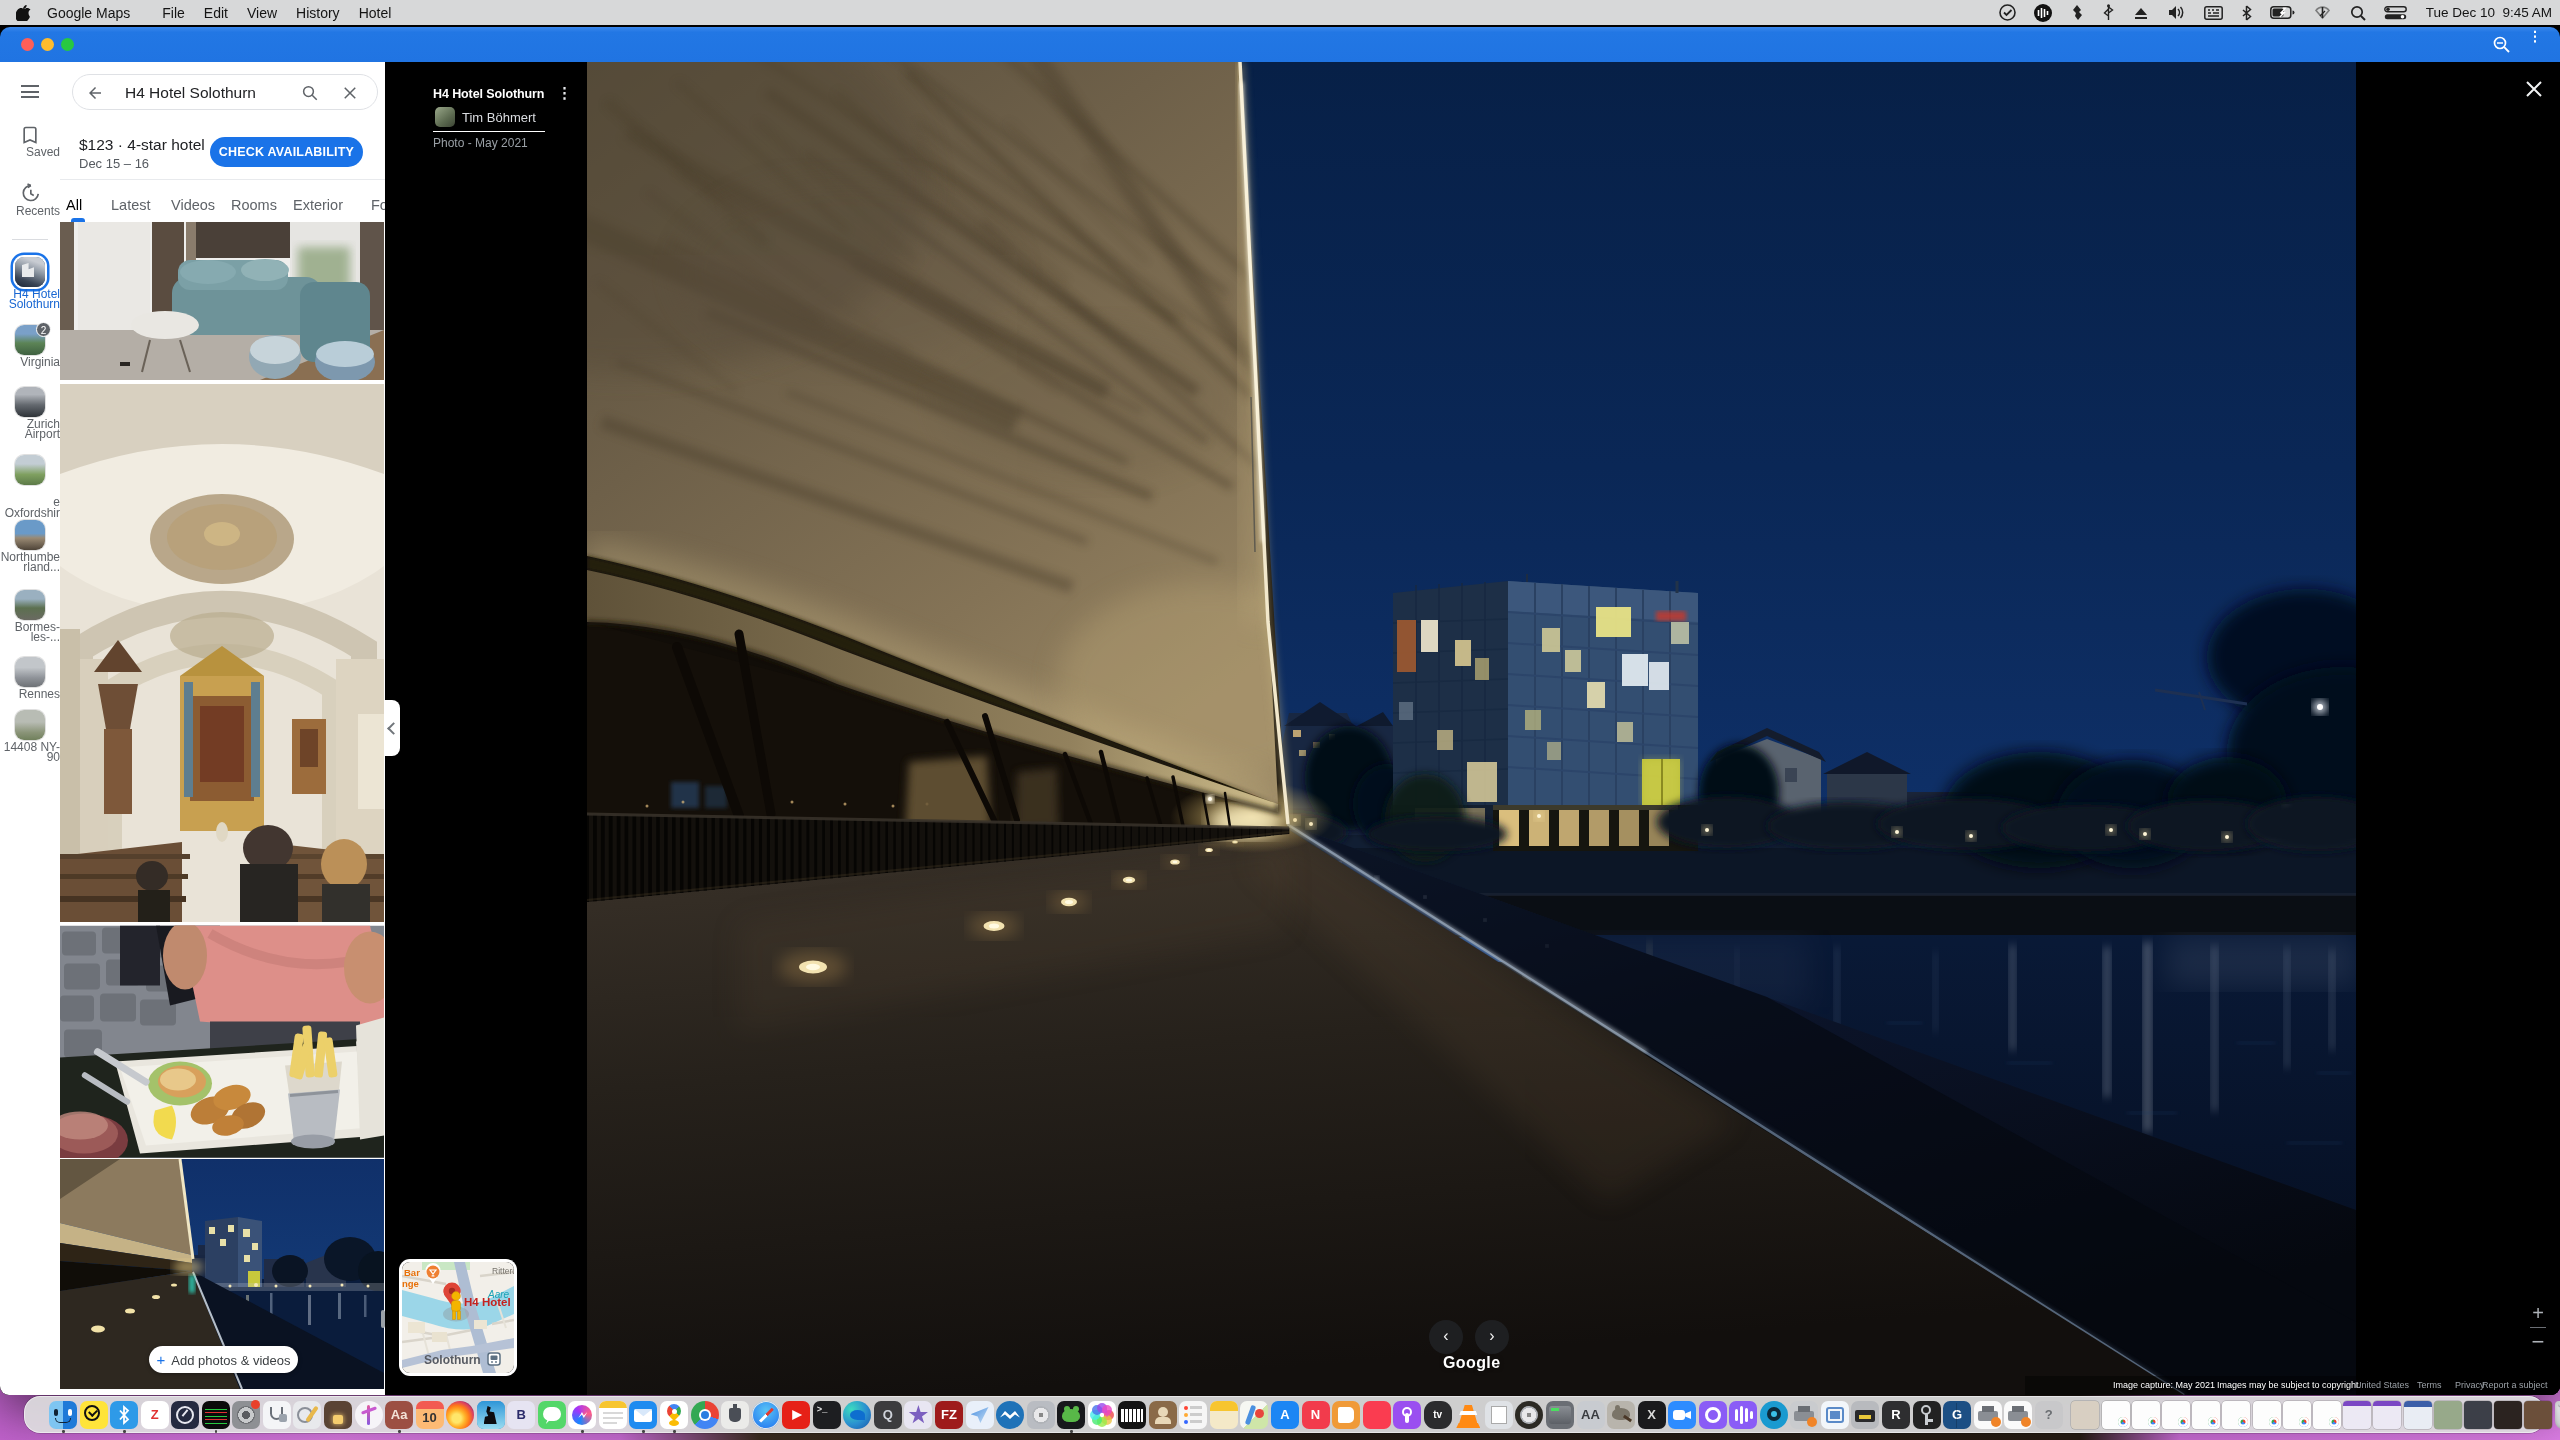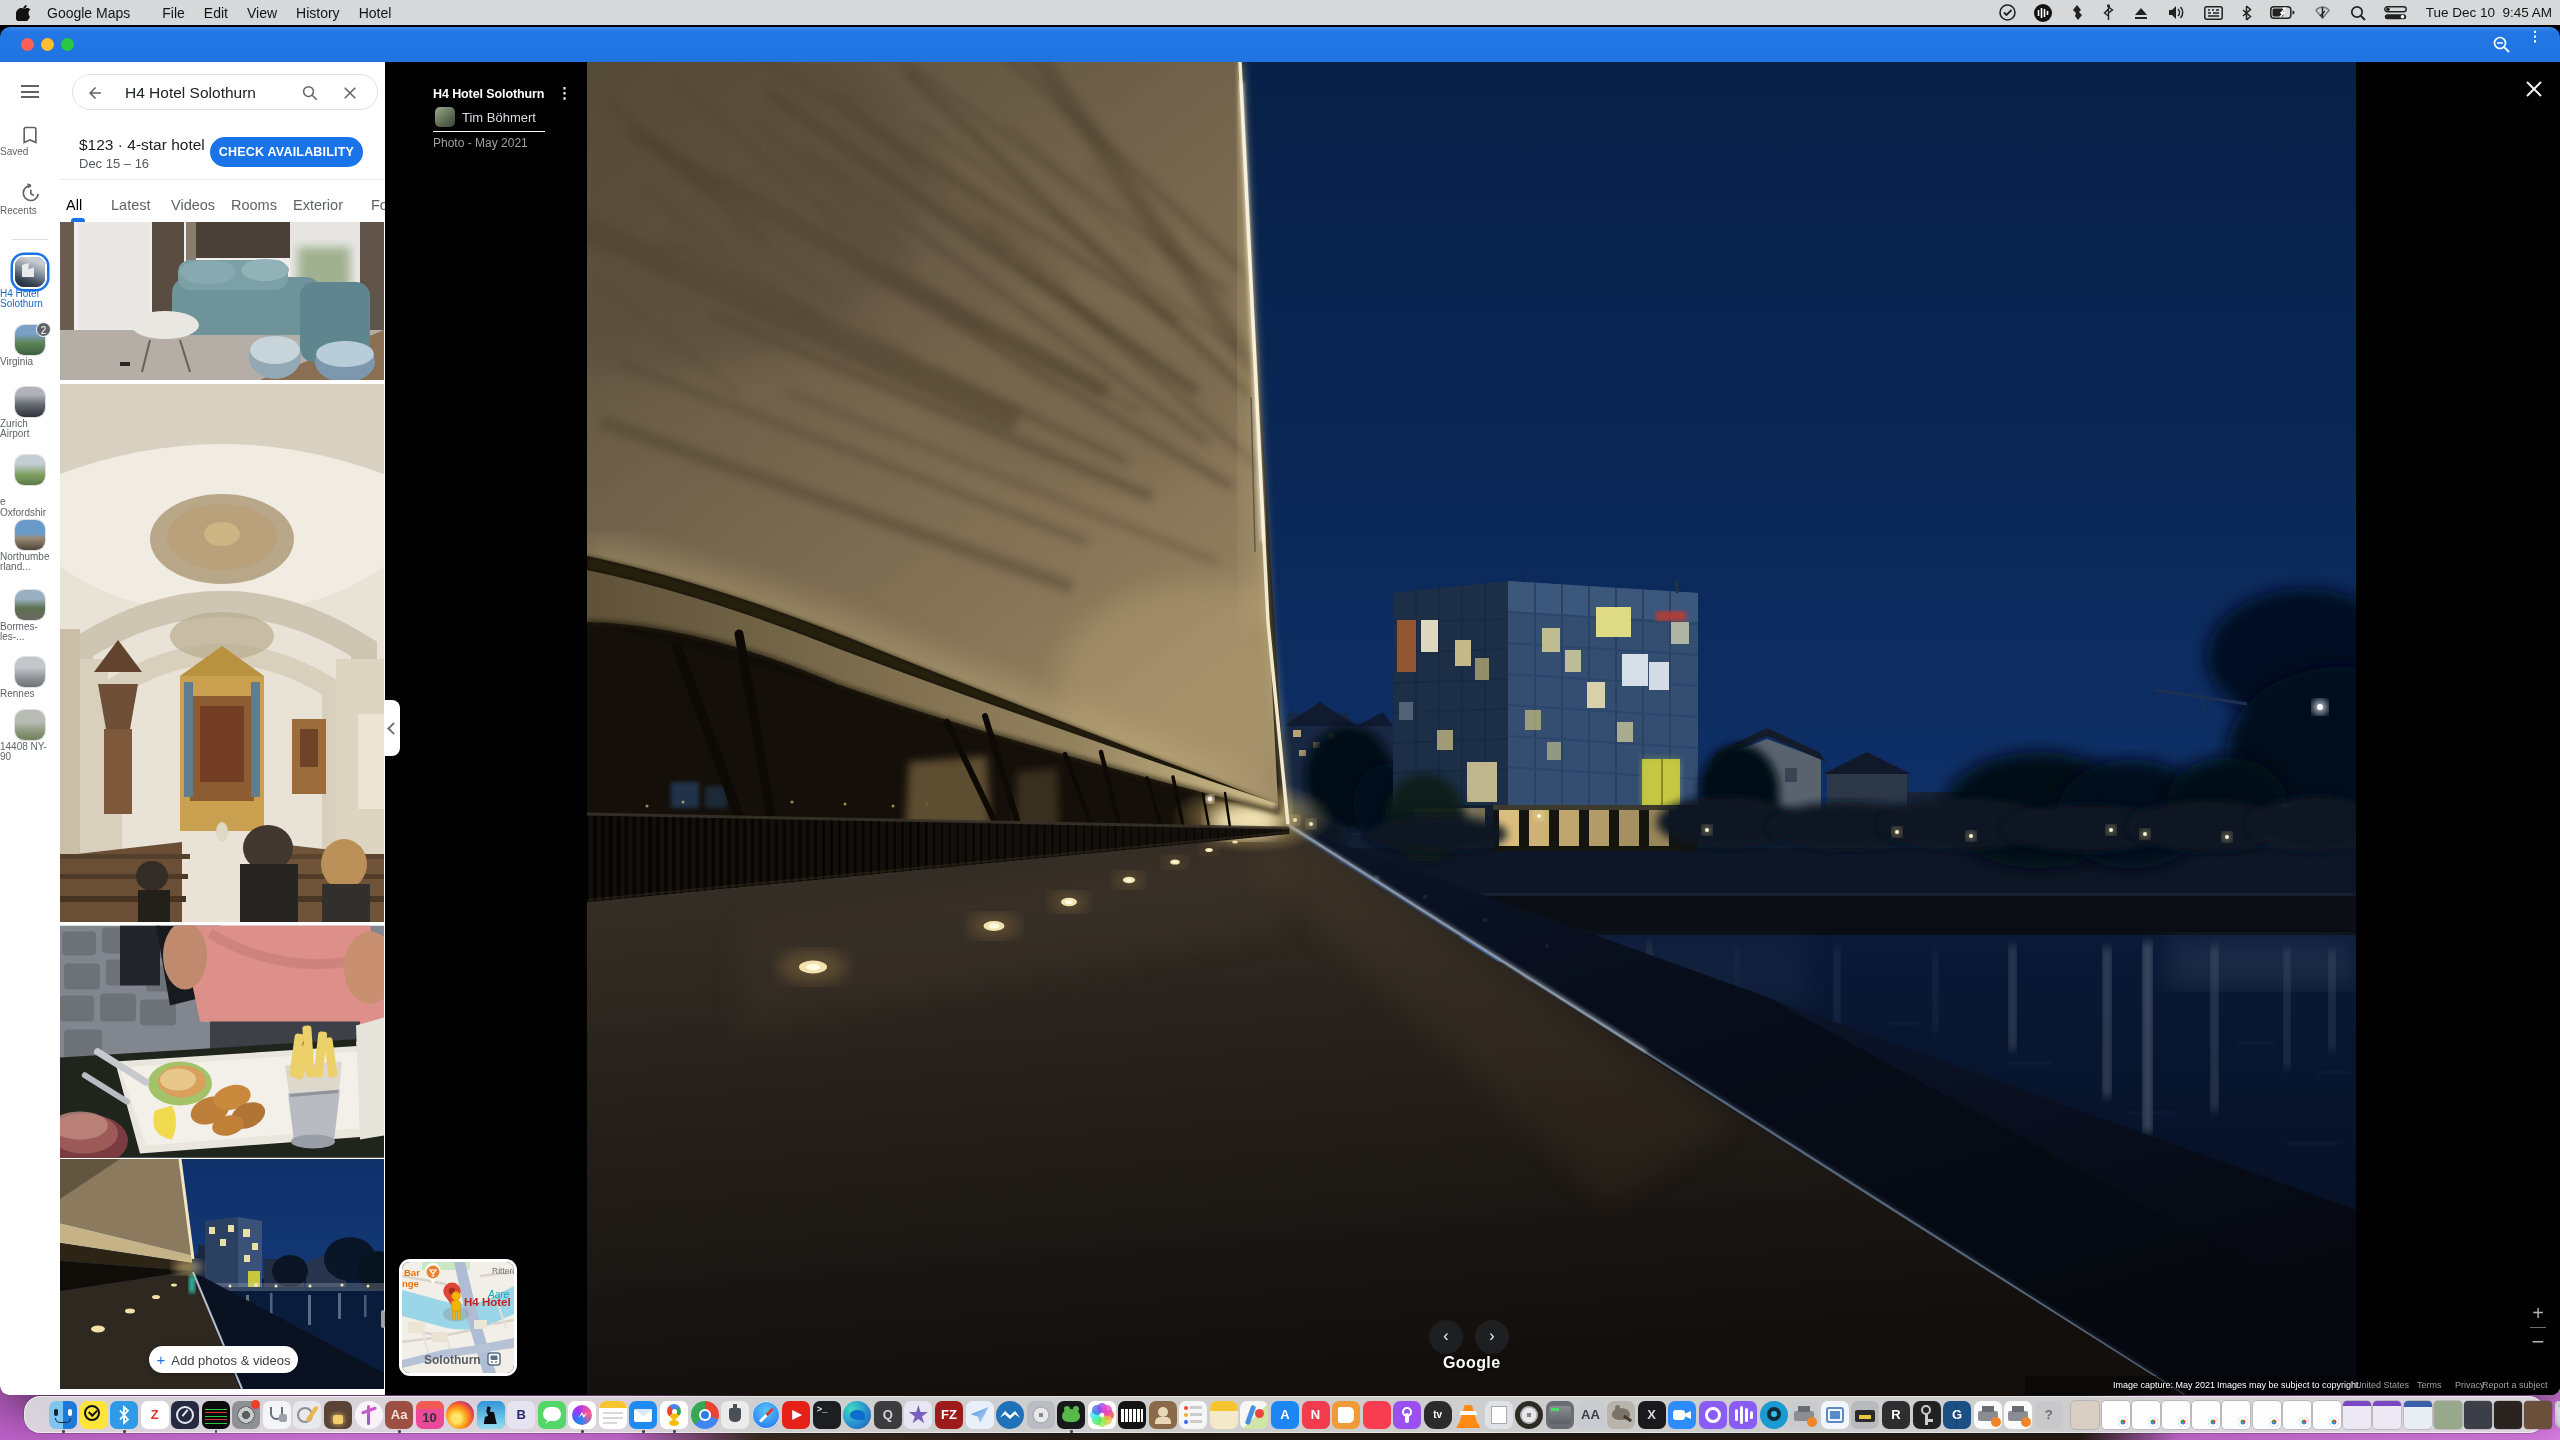--- a/index.html
+++ b/index.html
@@ -8,21 +8,21 @@
 #desk {position:absolute;left:0;top:1380px;width:2560px;height:60px;background:linear-gradient(90deg,#c263ce 0,#d678de 340px,#c76bd3 620px,#3a2c20 760px,#201812 1200px,#261c14 2080px,#c76bd3 2180px,#dd7ee6 2560px)}
 #win {position:absolute;left:0;top:27px;width:2560px;height:1368px;border-radius:10px 10px 9px 9px;overflow:hidden;background:#000;box-shadow:0 18px 50px rgba(0,0,0,.55);z-index:10}
 #titlebar {position:absolute;left:0;top:0;width:100%;height:35px;background:linear-gradient(#3a87ec,#2277e4 15%,#2074e2);}
 #titlebar .tl {position:absolute;top:10.5px;width:13px;height:13px;border-radius:50%}
 #tit {position:absolute;top:9px;width:100%;text-align:center;color:#fff;font-size:13.5px}
 #content {position:absolute;left:0;top:35px;width:2560px;height:1333px;background:#000}
 #rail {position:absolute;left:0;top:0;width:60px;height:1333px;background:#fff;z-index:5}
 .hamb {position:absolute;left:21px;top:23px;width:18px;height:13px}
 .hamb i {display:block;height:2px;background:#5f6368;margin-bottom:3.5px}
 .ric {position:absolute}
-.rlab {position:absolute;left:0;width:60px;text-align:left;font-size:10px;color:#5f6368;line-height:10px}
+.rlab {position:absolute;left:0;width:60px;text-align:right;font-size:12px;color:#5f6368;line-height:10px}
 .rlab.sel {color:#1967d2}
 .rth {position:absolute;left:15px;width:30px;height:30px;border-radius:9px}
 #panel {position:absolute;left:60px;top:0;width:325px;height:1333px;background:#fff;z-index:4;overflow:hidden}
 #spill {position:absolute;left:12px;top:12px;width:306px;height:36px;border:1px solid #dfe1e5;border-radius:18px;background:#fff}
 #stext {position:absolute;left:52px;top:9px;font-size:15.5px;color:#202124}
 #price {position:absolute;left:19px;top:74px;font-size:15.5px;color:#202124}
 #dates {position:absolute;left:19px;top:94px;font-size:13px;color:#555a60}
 #cab {position:absolute;left:150px;top:75px;width:153px;height:30px;border-radius:15px;background:#1a73e8;color:#fff;font-weight:bold;font-size:12.5px;text-align:center;line-height:30px;letter-spacing:.2px}
 #pdiv {position:absolute;left:0;top:117px;width:325px;height:1px;background:#e8eaed}
 .tab {position:absolute;top:135px;font-size:14.5px;color:#5f6368}
@@ -964,21 +964,21 @@
       <i class="g" style="left:9px;top:14px;width:10px;height:9px;background:#f5cd6e;border-radius:2px;box-shadow:0 0 4px 1px rgba(240,200,110,.7)"></i>
     </div>
     <div class="di" style="left:329.5px;background:#f6f4f8;border-radius:50%;">
       <i class="g" style="left:12.5px;top:4px;width:3px;height:20px;background:linear-gradient(#e05aa0,#8a5ae0);border-radius:2px"></i>
       <i class="g" style="left:6px;top:8px;width:16px;height:3px;background:#c85ad0;border-radius:2px;transform:rotate(-20deg)"></i>
     </div>
     <div class="di" style="left:360.1px;background:#9c4f43;border-radius:7px;">
       <i class="g" style="left:0;top:5px;width:28px;text-align:center;font:bold 13px/18px 'Liberation Sans';color:#f3e3d8">Aa</i>
     </div>
     <div class="ddot" style="left:373.1px"></div>
-    <div class="di" style="left:390.6px;background:#ec4899;border-radius:7px;padding-left:24px;">
+    <div class="di" style="left:390.6px;background:#fdba74;border-radius:7px;padding-left:24px;">
       <i class="g" style="left:0;top:0;width:28px;height:8px;background:#f25a52;border-radius:7px 7px 0 0"></i>
       <i class="g" style="left:0;top:9px;width:28px;text-align:center;font:bold 13px/16px 'Liberation Sans';color:#333">10</i>
     </div>
     <div class="di" style="left:421.2px;background:radial-gradient(circle at 38% 62%,#ffe66a 0 18%,#ffb52a 34%,#ff7a1a 52%,#d93f63 70%,#30215e 88%,#1e1446 100%);border-radius:50%;"></div>
     <div class="di" style="left:451.7px;background:#2a8ac8;border-radius:7px;">
       <i class="g" style="left:0;top:0;width:28px;height:28px;border-radius:7px;background:linear-gradient(#2e96d8,#9adcf0)"></i>
       <i class="g" style="left:7px;top:5px;width:13px;height:18px;background:#0c0c10;clip-path:polygon(30% 0,55% 8%,45% 30%,80% 35%,100% 100%,0 100%,10% 60%,35% 55%,20% 30%)"></i>
     </div>
     <div class="di" style="left:482.3px;background:#e6e4f2;border-radius:7px;">
       <i class="g" style="left:0;top:5px;width:28px;text-align:center;font:bold 13px/18px 'Liberation Sans';color:#2a2a6a">B</i>

